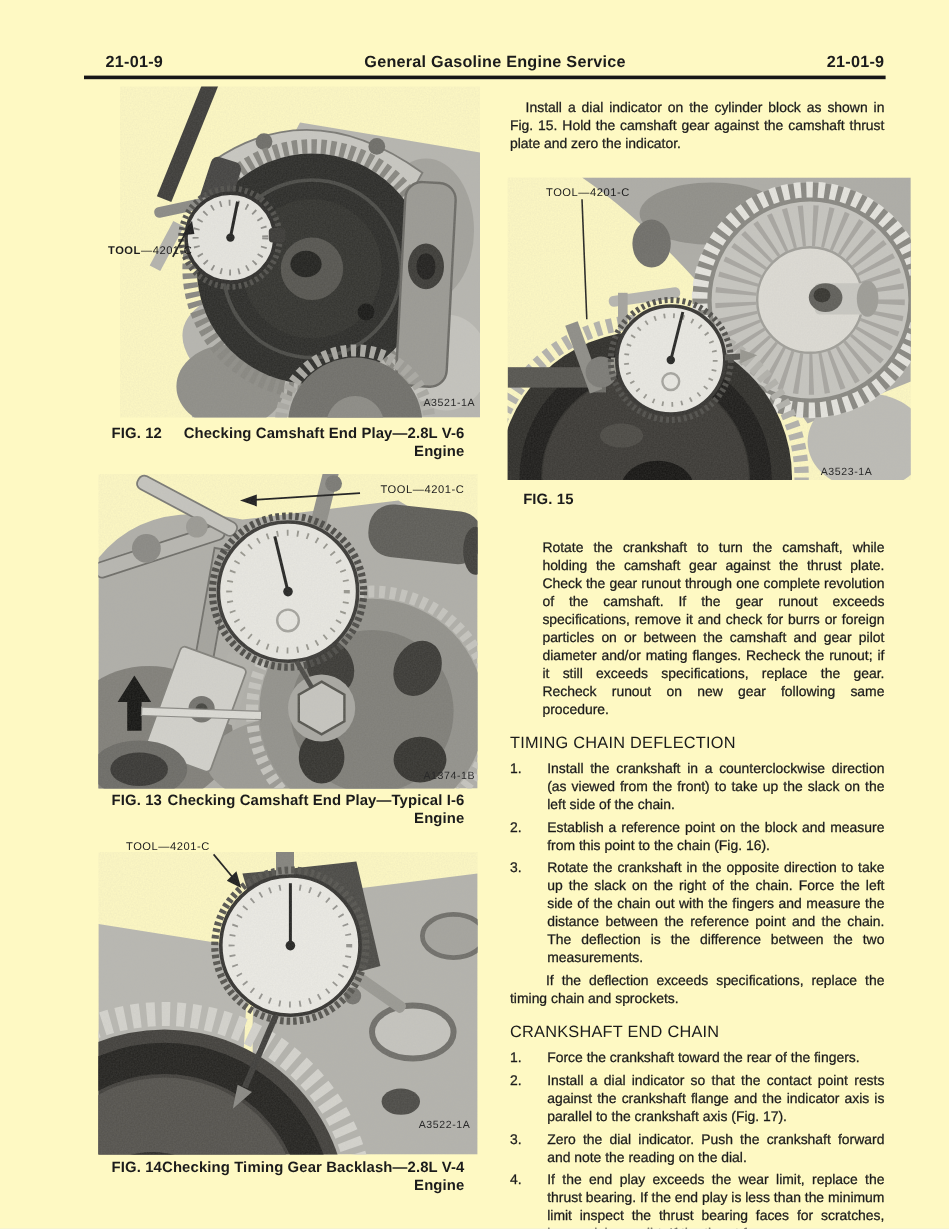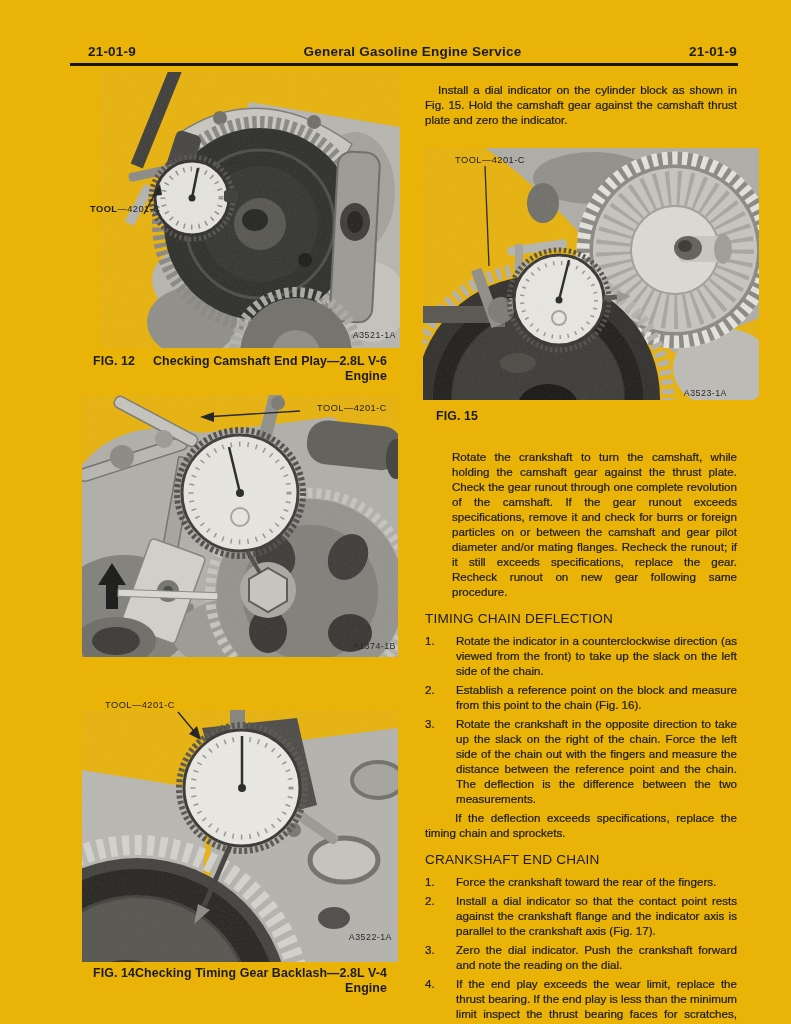--- a/index.html
+++ b/index.html
@@ -4,21 +4,21 @@
 <style>
   html,body { margin:0; padding:0; }
   body {
     width:791px; height:1024px;
     background:#e9e9e6;
     font-family:"Liberation Sans", sans-serif;
     color:#1b1b1b;
   }
   .page {
     position:relative; width:791px; height:1024px;
-    background:#eab308; overflow:hidden;
+    background:#fef9c3; overflow:hidden;
   }
   
   .header-row {
     position:absolute; left:88px; right:54px; top:44px;
     display:flex; justify-content:space-between; align-items:baseline;
     font-weight:bold; font-size:13.5px; letter-spacing:.2px;
   }
   .header-rule {
     position:absolute; left:70px; right:53px; top:63px;
     height:3px; background:#171717;
@@ -203,20 +203,24 @@
         <g>
           <line x1="218" y1="16" x2="122" y2="22" stroke="#1c1c1c" stroke-width="1.4"></line>
           <polygon points="118,22 132,17 132,27" fill="#1c1c1c"></polygon>
         </g>
         <rect x="0" y="0" width="316" height="262" filter="url(#gr13)" opacity="0.33"></rect>
       </svg>
       <span class="tool-label" style="left:247px; top:8px;">
         <span>TOOL</span><span>—4201-C</span>
       </span>
       <span class="photo-code" style="right:26px; top:246px;">A1374-1B</span>
+      <div class="fig-caption" style="left:18px; top:265px;">
+        <span class="num">FIG. 13</span>
+        <span class="txt">Checking Camshaft End Play—Typical I-6 Engine</span>
+      </div>
     </div>
 
     <div class="figure fig14">
       <svg class="photo-svg" style="left:12px; top:12px;" width="316" height="252" viewBox="0 0 316 252">
         <defs>
           <filter id="gr14">
               <feTurbulence type="fractalNoise" baseFrequency="0.8" numOctaves="2"></feTurbulence>
             <feColorMatrix type="matrix" values="0 0 0 0 0.45  0 0 0 0 0.45  0 0 0 0 0.43  0 0 0 0.5 0"></feColorMatrix>
             </filter>
         </defs>
@@ -327,21 +331,21 @@
         <span class="num">FIG. 15</span>
       </div>
     </div>
 
     <p class="para runout">Rotate the crankshaft to turn the camshaft, while holding the camshaft gear against the thrust plate. Check the gear runout through one complete revolution of the camshaft. If the gear runout exceeds specifications, remove it and check for burrs or foreign particles on or between the camshaft and gear pilot diameter and/or mating flanges. Recheck the runout; if it still exceeds specifications, replace the gear. Recheck runout on new gear following same procedure.</p>
 
     <div class="sec-heading">TIMING CHAIN DEFLECTION</div>
 
     <div class="list-item">
       <span class="li-num">1.</span>
-      <span class="li-txt">Rotate the indicator in a counterclockwise direction (as viewed from the front) to take up the slack on the left side of the chain.</span>
+      <span class="li-txt">Install the crankshaft in a counterclockwise direction (as viewed from the front) to take up the slack on the left side of the chain.</span>
     </div>
     <div class="list-item">
       <span class="li-num">2.</span>
       <span class="li-txt">Establish a reference point on the block and measure from this point to the chain (Fig. 16).</span>
     </div>
     <div class="list-item">
       <span class="li-num">3.</span>
       <span class="li-txt">Rotate the crankshaft in the opposite direction to take up the slack on the right of the chain. Force the left side of the chain out with the fingers and measure the distance between the reference point and the chain. The deflection is the difference between the two measurements.</span>
     </div>
 

